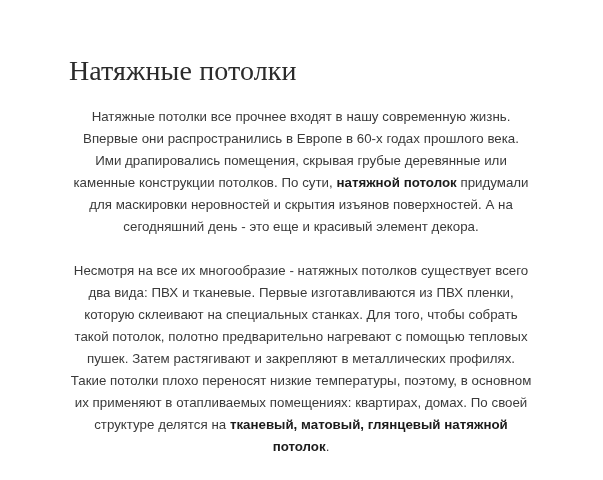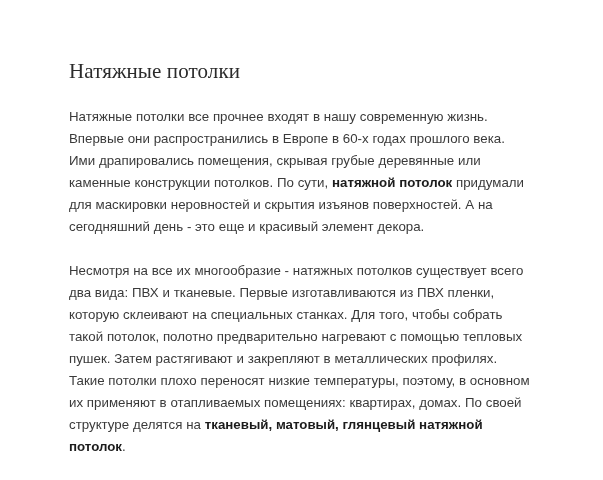--- a/index.html
+++ b/index.html
@@ -23,34 +23,34 @@
     box-sizing: border-box;
   }
   .content {
     position: absolute;
     left: 69px;
     top: 58px;
     width: 464px;
   }
   .article-title {
     font-family: "Liberation Serif", "DejaVu Serif", serif;
-    font-size: 21px;
+    font-size: 28px;
     font-weight: 400;
     line-height: 26px;
     color: #2b2b2b;
     margin: 0 0 22px 0;
     letter-spacing: 0.1px;
   }
   .para {
     font-family: "Liberation Sans", sans-serif;
     font-size: 13.3px;
     line-height: 22px;
     color: #3a3a3a;
     margin: 16px 0 22px 0;
-    text-align: left;
+    text-align: center;
     word-spacing: 0.1px;
   }
   .para:last-of-type {
     margin-bottom: 0;
   }
   .para b,
   .para strong {
     font-weight: 700;
     color: #1c1c1c;
   }

